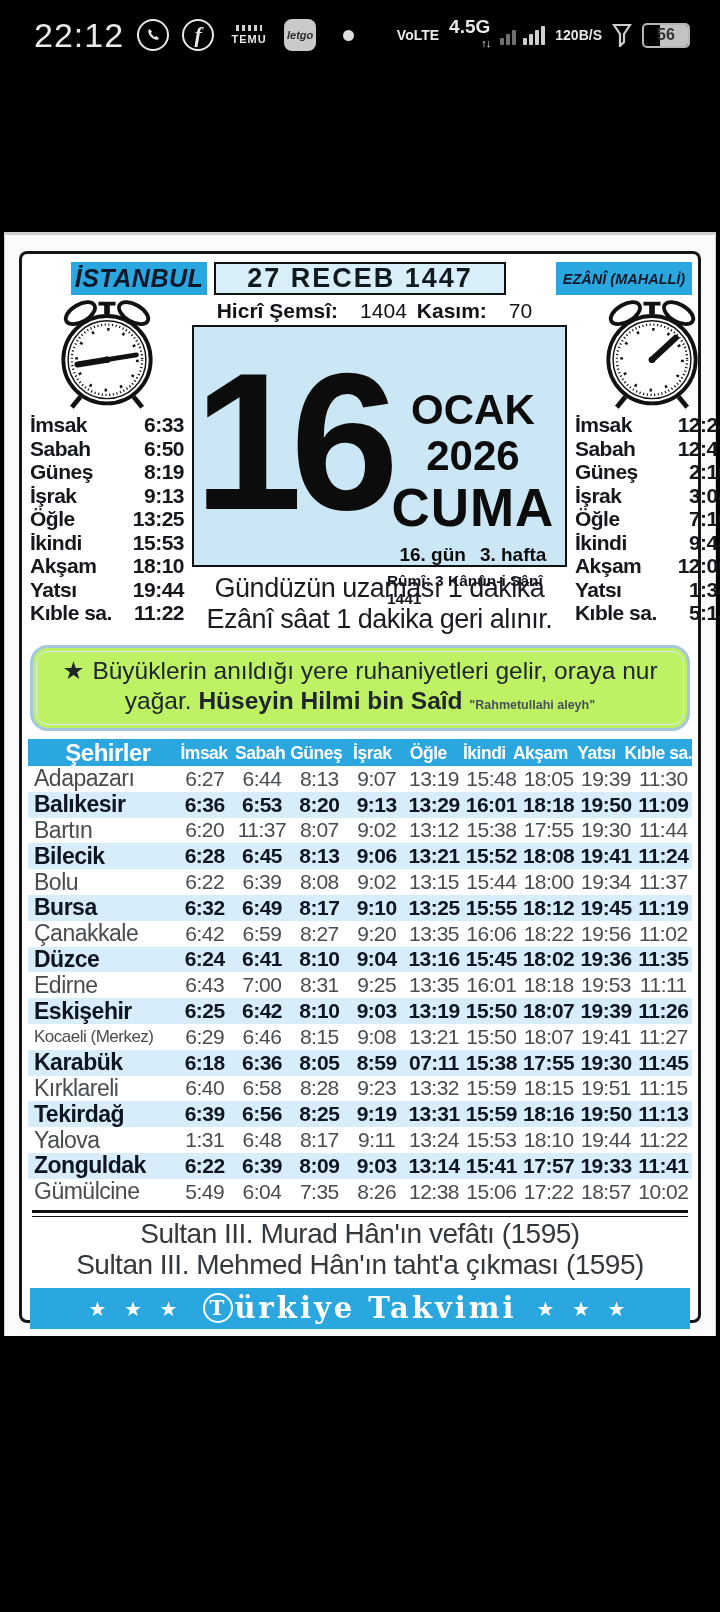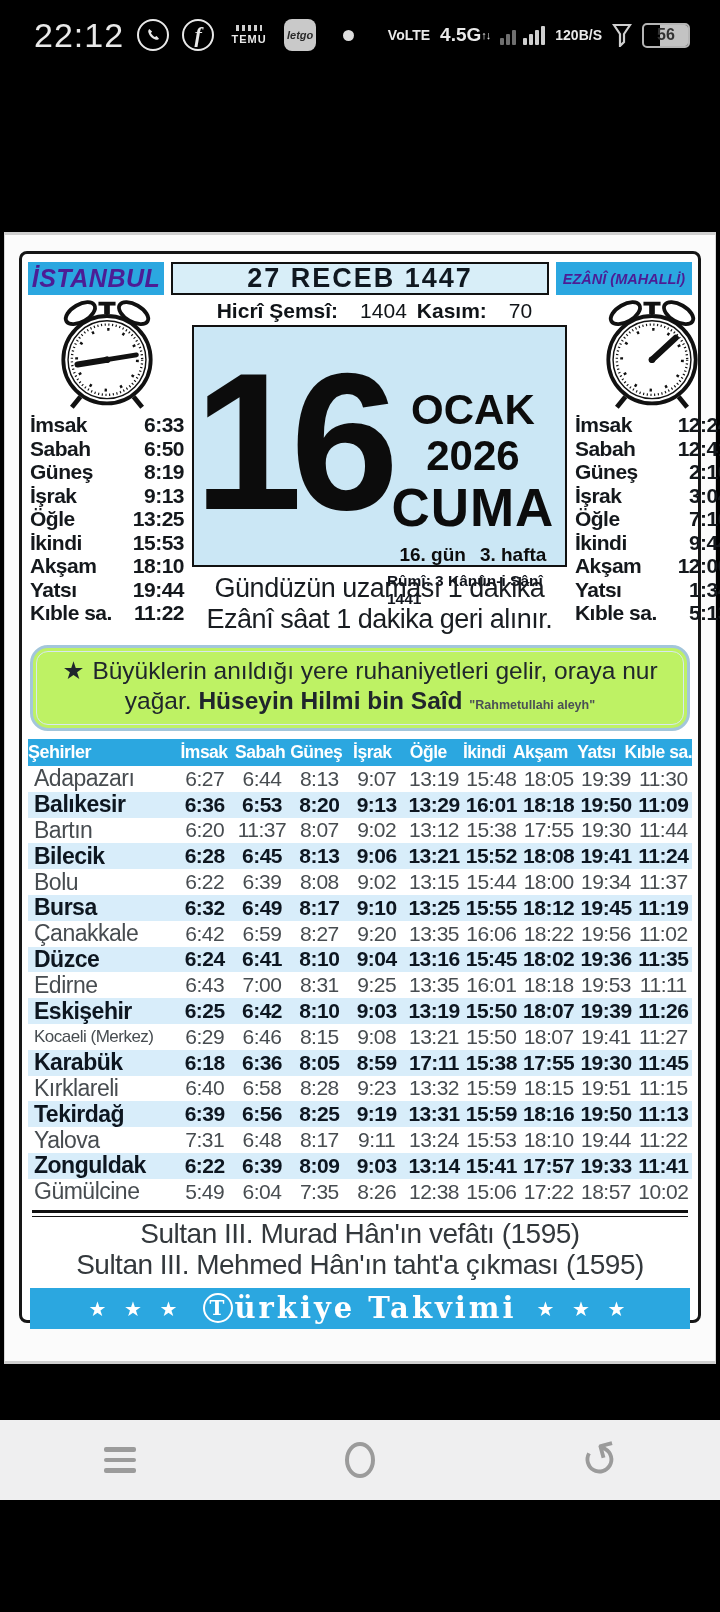--- a/index.html
+++ b/index.html
@@ -1,53 +1,53 @@
 <!DOCTYPE html>
 <html style="--accent: #2BA7E0; --box-blue: #D8EEF8; --date-blue: #CBE7F5; --row-blue: #D8EDFA;"><head>
 <meta charset="utf-8">
 <style>
   * { margin:0; padding:0; box-sizing:border-box; }
   html,body { background:#000; }
   body { font-family:"Liberation Sans", sans-serif; }
-  .screen { position:relative; width:720px; height:1500px; background:#000; overflow:hidden; display:flex; flex-direction:column; }
+  .screen { position:relative; width:720px; height:1336px; background:#000; overflow:hidden; display:flex; flex-direction:column; }
 
   
   .status-bar { height:70px; background:#000; color:#e9e9e9; display:flex; align-items:center; flex:0 0 auto; }
   .sb-left { display:flex; align-items:center; gap:13px; padding-left:34px; }
   .sb-time { font-size:34px; font-weight:400; letter-spacing:1px; }
   .sb-circle { width:32px; height:32px; border:2.5px solid #e9e9e9; border-radius:50%; display:flex; align-items:center; justify-content:center; }
   .sb-circle svg { display:block; }
   .fb-glyph { font-family:"Liberation Serif", serif; font-style:italic; font-weight:bold; font-size:22px; line-height:1; }
   .sb-temu { display:flex; flex-direction:column; align-items:center; width:44px; }
   .temu-glyphs { width:26px; height:6px; background:repeating-linear-gradient(90deg,#cfcfcf 0 3px,transparent 3px 6px); margin-bottom:2px; }
   .temu-word { font-size:11px; font-weight:bold; letter-spacing:1px; }
   .sb-letgo { width:32px; height:32px; background:#c9c9c9; border-radius:8px; color:#2a2a2a; font-size:11px; font-style:italic; font-weight:bold; display:flex; align-items:center; justify-content:center; }
   .sb-dot { width:11px; height:11px; border-radius:50%; background:#dedede; margin-left:14px; }
   .sb-right { margin-left:auto; display:flex; align-items:center; gap:10px; padding-right:30px; }
   .sb-stack { display:flex; flex-direction:row; line-height:15px; font-size:14px; font-weight:600; }
-  .sb-net { display:flex; align-items:flex-end; line-height:16px; }
+  .sb-net { display:flex; flex-direction:column; align-items:flex-end; line-height:16px; }
   .sb-net .g { font-size:19px; font-weight:600; }
   .sb-net .arrows { font-size:11px; letter-spacing:-1px; }
   .signal { display:flex; align-items:flex-end; gap:7px; }
   .sig-group { display:flex; align-items:flex-end; gap:2px; }
   .sig-bar { width:4px; border-radius:1px; }
   .battery { position:relative; width:48px; height:25px; border:2.5px solid #b5b5b5; border-radius:5px; overflow:hidden; }
   .battery:after { content:""; position:absolute; right:-7px; top:6px; width:4px; height:9px; background:#b5b5b5; border-radius:1px; }
   .bat-fill { position:absolute; top:0; left:36%; width:64%; height:100%; background:#c3c3c3; }
   .bat-num { position:absolute; top:0; left:0; right:0; bottom:0; display:flex; align-items:center; justify-content:center; font-size:16px; font-weight:600; color:#333; }
   .flask svg { display:block; }
 
   
   .photo-area { flex:1 1 auto; background:#000; }
   .card { margin:162px 4px 0; width:712px; height:1132px; background:#fbfbfb; border:1px solid #d6d6d6; border-top:3px solid #cfcfcf; border-bottom:3px solid #cfcfcf; }
   .cal { margin:16px 14px 0; border:3px solid #161616; border-radius:8px; background:#fff; padding:8px 4px 0; height:1072px; }
 
   
   .cal-head { display:flex; gap:7px; padding:0 2px; }
-  .chip { height:33px; display:flex; align-items:center; justify-content:center; color:#4c1d95; font-weight:bold; background:var(--accent); }
+  .chip { height:33px; display:flex; align-items:center; justify-content:center; color:#0f172a; font-weight:bold; background:var(--accent);margin-left:43px; }
   .chip-city { width:136px; font-size:25px; font-style:italic; letter-spacing:0.5px; }
   .chip-ezani { width:136px; font-size:14.5px; font-style:italic; letter-spacing:0px; }
   .hijri-box { flex:1; height:33px; background:var(--box-blue); border:2px solid #111; display:flex; align-items:center; justify-content:center; font-size:27px; font-weight:bold; letter-spacing:2px; color:#101820; }
 
   
   .mid { display:grid; grid-template-columns:158px 1fr 158px; padding:0 2px; margin-top:2px; }
   .side-col { display:flex; flex-direction:column; }
   .clock-wrap { display:flex; justify-content:center; }
   .times-list { margin-top:2px; padding:0 2px; }
   .time-row { display:flex; justify-content:space-between; height:23.5px; font-size:21px; font-weight:bold; color:#14181c; letter-spacing:-0.5px; }
@@ -71,21 +71,21 @@
   .quote-text { font-size:24.5px; color:#20262c; line-height:30px; }
   .q-star { margin-right:8px; }
   .q-author { font-weight:800; }
   .q-hon { font-size:12.5px; font-weight:700; color:#4a5055; }
 
   
   .city-table { margin:8px 2px 0; }
   .thead, .trow { display:grid; grid-template-columns:148px repeat(9, 1fr); align-items:center; }
   .thead { background:var(--accent); height:27px; color:#fff; }
   .th { font-size:17.5px; font-weight:bold; text-align:center; letter-spacing:-0.5px; white-space:nowrap; }
-  .th-city { text-align:left; padding-left:0; font-size:18px; }
+  .th-city { text-align:center; padding-left:12px; font-size:24px; }
   .trow { height:25.8px; color:#474c50; font-weight:500; }
   .trow.hl { background:var(--row-blue); color:#0d1620; font-weight:800; }
   .td { font-size:21px; text-align:center; letter-spacing:-0.5px; white-space:nowrap; }
   .td-city { text-align:left; padding-left:6px; font-size:23px; overflow:hidden; }
 
   
   .divider { margin:5px 6px 0; border-top:3.5px solid #111; border-bottom:1.5px solid #111; height:7px; }
   .history { text-align:center; margin-top:1px; }
   .hist-line { font-size:28px; color:#33383c; line-height:31px; letter-spacing:-0.5px; }
   .brand-bar { margin:8px 4px 0; height:41px; background:var(--accent); display:flex; align-items:center; justify-content:center; gap:20px; color:#fff; }
@@ -467,21 +467,21 @@
                 <div class="td">18:07</div>
                 <div class="td">19:41</div>
                 <div class="td">11:27</div>
               </div>
               <div class="trow hl">
                 <div class="td td-city">Karabük</div>
                 <div class="td">6:18</div>
                 <div class="td">6:36</div>
                 <div class="td">8:05</div>
                 <div class="td">8:59</div>
-                <div class="td">17:11</div>
+                <div class="td">07:11</div>
                 <div class="td">15:38</div>
                 <div class="td">17:55</div>
                 <div class="td">19:30</div>
                 <div class="td">11:45</div>
               </div>
               <div class="trow">
                 <div class="td td-city">Kırklareli</div>
                 <div class="td">6:40</div>
                 <div class="td">6:58</div>
                 <div class="td">8:28</div>
@@ -499,21 +499,21 @@
                 <div class="td">8:25</div>
                 <div class="td">9:19</div>
                 <div class="td">13:31</div>
                 <div class="td">15:59</div>
                 <div class="td">18:16</div>
                 <div class="td">19:50</div>
                 <div class="td">11:13</div>
               </div>
               <div class="trow">
                 <div class="td td-city">Yalova</div>
-                <div class="td">7:31</div>
+                <div class="td">1:31</div>
                 <div class="td">6:48</div>
                 <div class="td">8:17</div>
                 <div class="td">9:11</div>
                 <div class="td">13:24</div>
                 <div class="td">15:53</div>
                 <div class="td">18:10</div>
                 <div class="td">19:44</div>
                 <div class="td">11:22</div>
               </div>
               <div class="trow hl">

